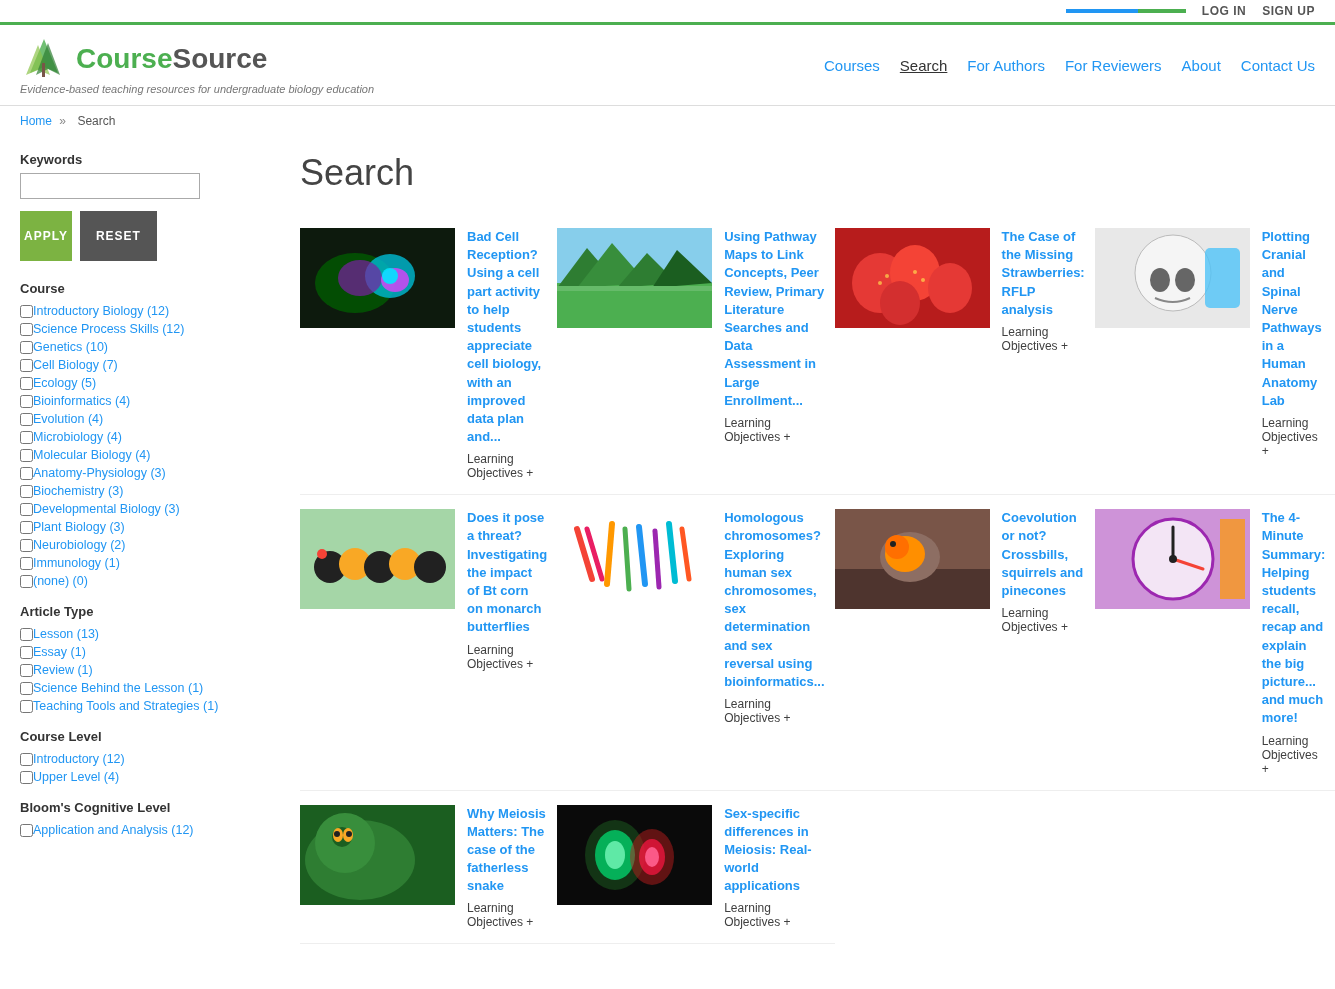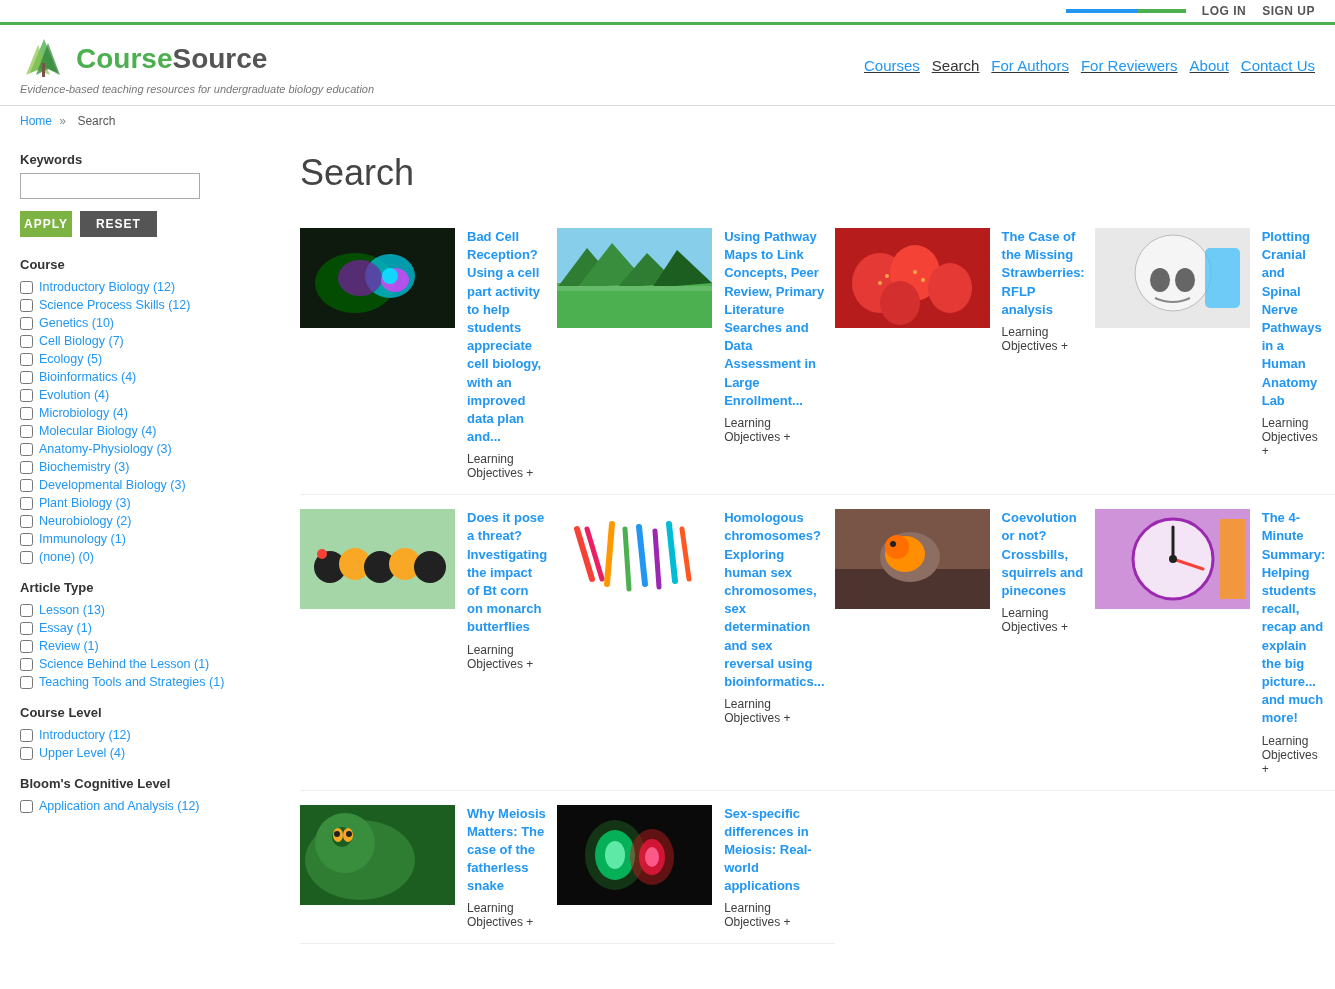--- a/index.html
+++ b/index.html
@@ -44,22 +44,21 @@
       height: 48px;
       margin-right: 8px;
       vertical-align: middle;
     }
     .logo-row { display: flex; align-items: center; }
 
     
     .main-nav {
       display: flex;
       align-items: center;
-      gap: 12px;
-      text-decoration: underline;
+      gap: 20px;
     }
     .nav-link {
       font-size: 15px;
       color: #2196f3;
       cursor: pointer;
       text-decoration: none;
     }
     .nav-link.active {
       text-decoration: underline;
       color: #333;
@@ -111,38 +110,37 @@
       padding: 6px 4px;
       font-size: 12px;
       font-weight: bold;
       letter-spacing: 1px;
       cursor: pointer;
     }
     .btn-reset {
       background: #555;
       color: #fff;
       border: none;
-      padding: 6px 16px;
+      padding: 18px 16px;
       font-size: 12px;
       font-weight: bold;
       letter-spacing: 1px;
       cursor: pointer;
     }
 
     .filter-section { margin-bottom: 16px; }
     .filter-title {
       font-size: 13px;
       font-weight: bold;
       margin-bottom: 8px;
       color: #333;
     }
     .filter-item {
       display: flex;
       align-items: center;
-      gap: 6px;
       margin-bottom: 4px;
       font-size: 12.5px;
     }
     .filter-item input[type="checkbox"] {
       width: 13px;
       height: 13px;
       cursor: pointer;
       flex-shrink: 0;
     }
     .filter-item label {

